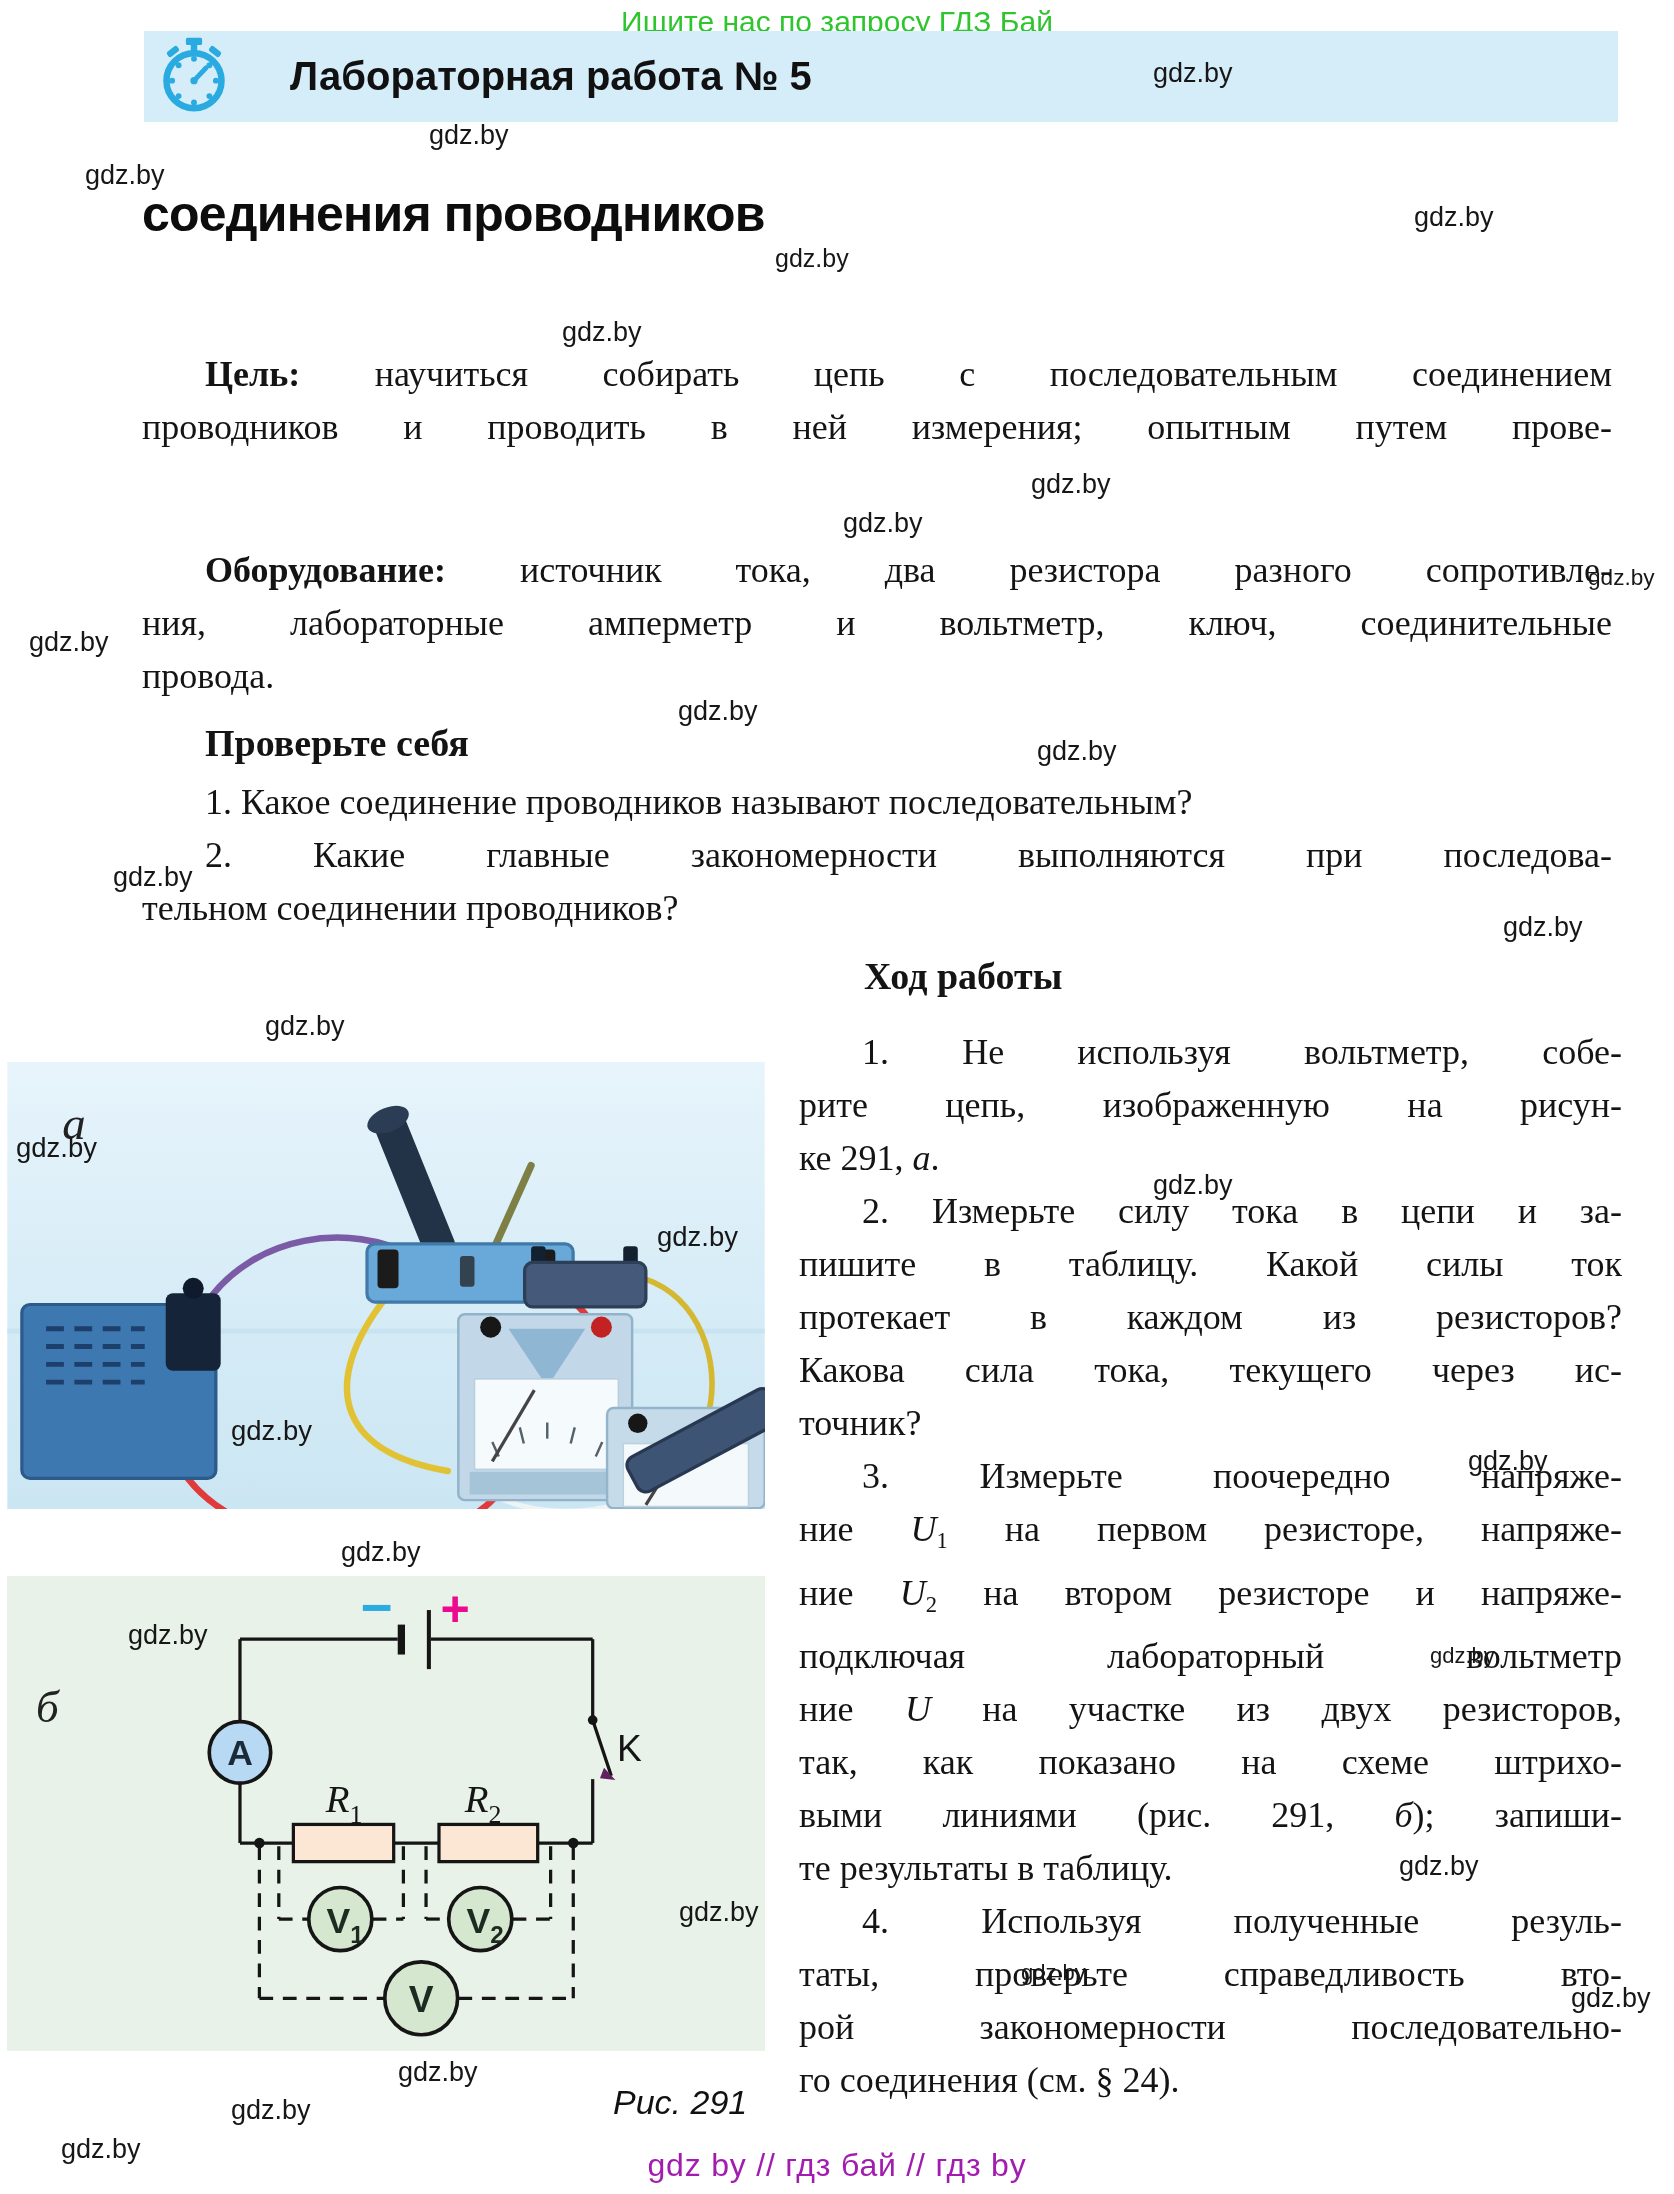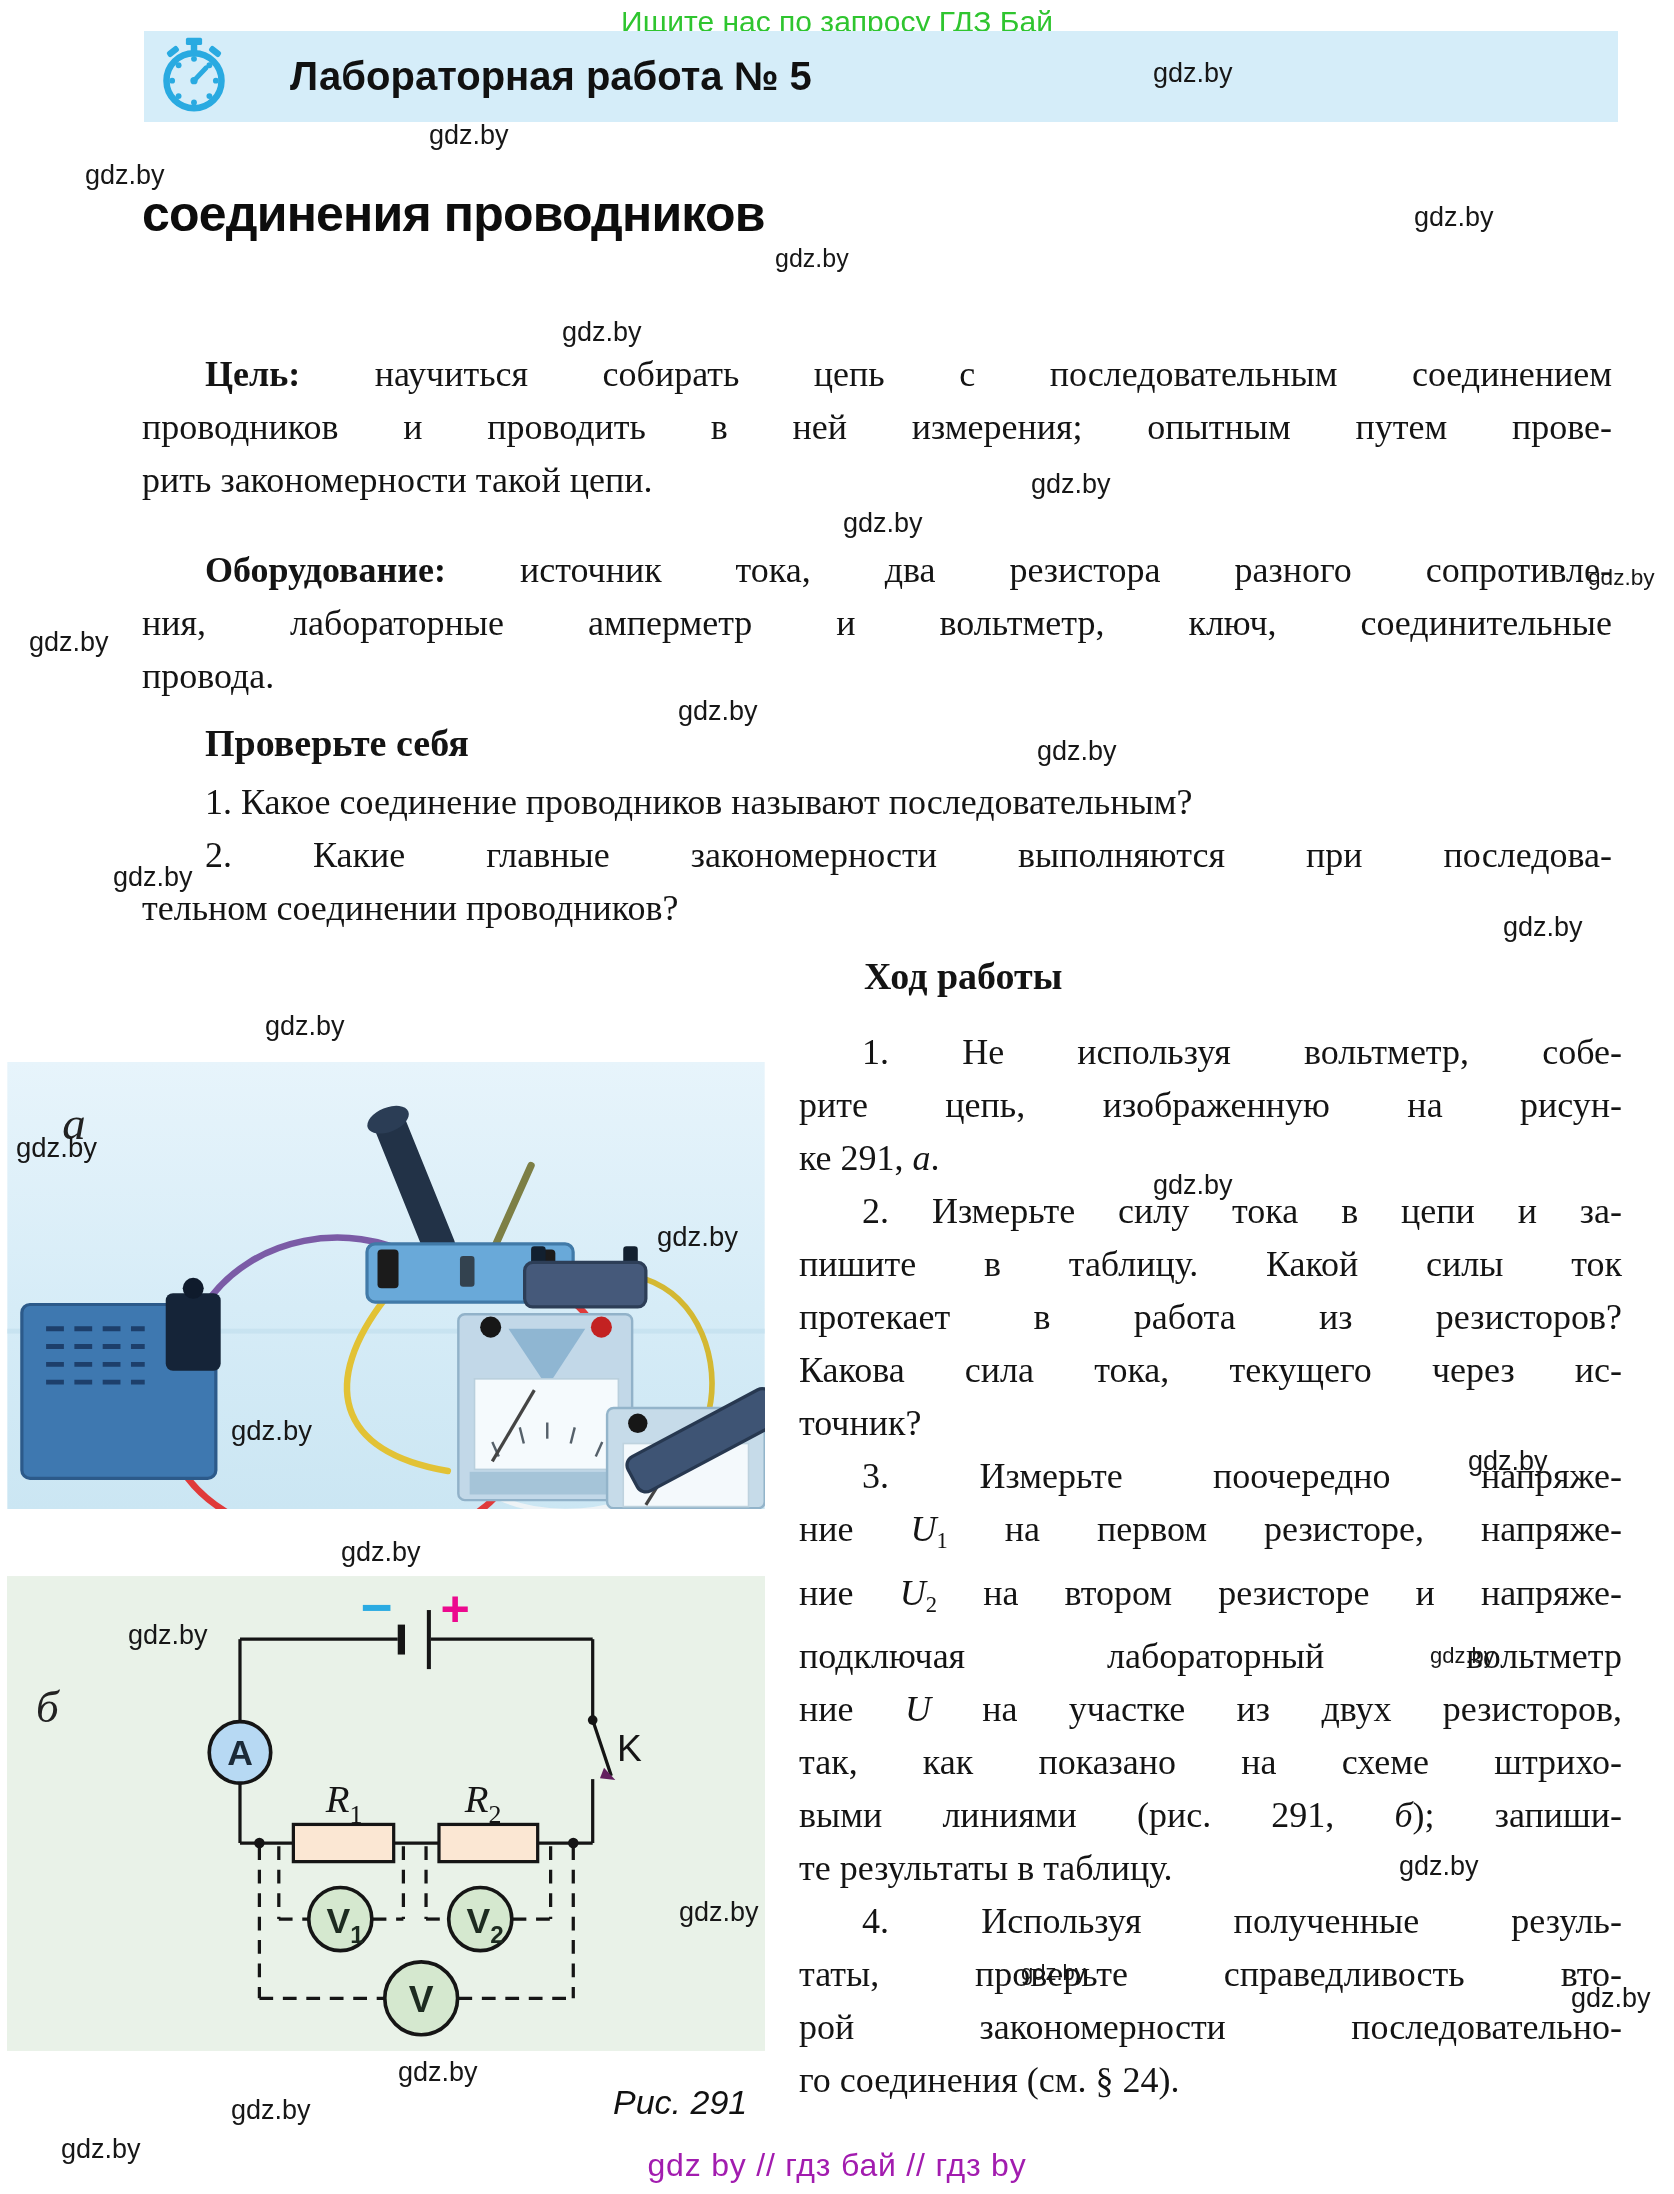--- a/index.html
+++ b/index.html
@@ -82,21 +82,20 @@
   <span class="header-title">Лабораторная работа № 5</span>
 </div>
 
 <div class="abs main-title">
   <div>соединения проводников</div>
 </div>
 
 <div class="abs textblock" style="top:348px;">
   <div class="ln j ind"><span class="lead">Цель:</span><span> научиться собирать цепь с последовательным соединением</span></div>
   <div class="ln j">проводников и проводить в ней измерения; опытным путем прове-</div>
-  <div class="ln">рить закономерности такой цепи.</div>
 </div>
 
 <div class="abs textblock" style="top:544px;">
   <div class="ln j ind"><span class="lead">Оборудование:</span><span> источник тока, два резистора разного сопротивле-</span></div>
   <div class="ln j">ния, лабораторные амперметр и вольтметр, ключ, соединительные</div>
   <div class="ln">провода.</div>
 </div>
 
 <div class="abs textblock serif-head ind" style="top:721px;">Проверьте себя</div>
 <div class="abs textblock ln ind" style="top:776px;">1. Какое соединение проводников называют последовательным?</div>
@@ -110,21 +109,21 @@
 
   <div>
     <div class="ln j ind">1. Не используя вольтметр, собе-</div>
     <div class="ln j">рите цепь, изображенную на рисун-</div>
     <div class="ln"><span>ке 291, </span><span class="ivar">а</span><span>.</span></div>
   </div>
 
   <div>
     <div class="ln j ind">2. Измерьте силу тока в цепи и за-</div>
     <div class="ln j">пишите в таблицу. Какой силы ток</div>
-    <div class="ln j">протекает в работа из резисторов?</div>
+    <div class="ln j">протекает в каждом из резисторов?</div>
     <div class="ln j">Какова сила тока, текущего через ис-</div>
     <div class="ln">точник?</div>
   </div>
 
   <div>
     <div class="ln j ind">3. Измерьте поочередно напряже-</div>
     <div class="ln j"><span>ние </span><span class="uvar">U</span><sub class="usub">1</sub><span> на первом резисторе, напряже-</span></div>
     <div class="ln j"><span>ние </span><span class="uvar">U</span><sub class="usub">2</sub><span> на втором резисторе и напряже-</span></div>
     <div class="ln j">подключая лабораторный вольтметр</div>
     <div class="ln j"><span>ние </span><span class="uvar">U</span><span> на участке из двух резисторов,</span></div>

